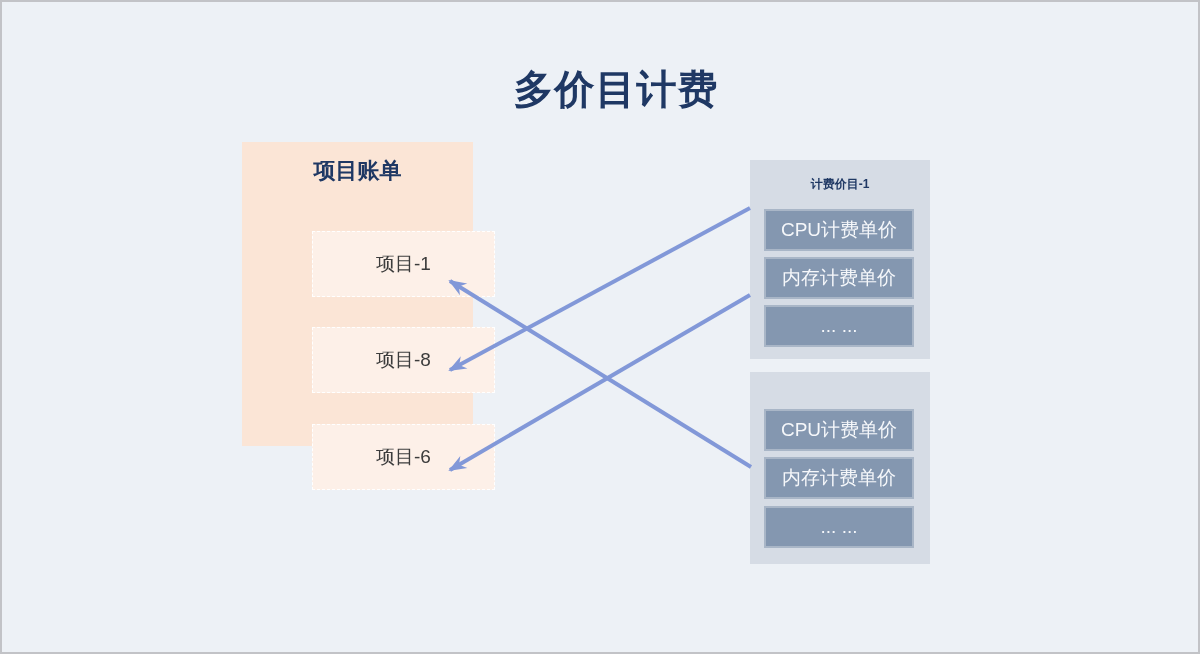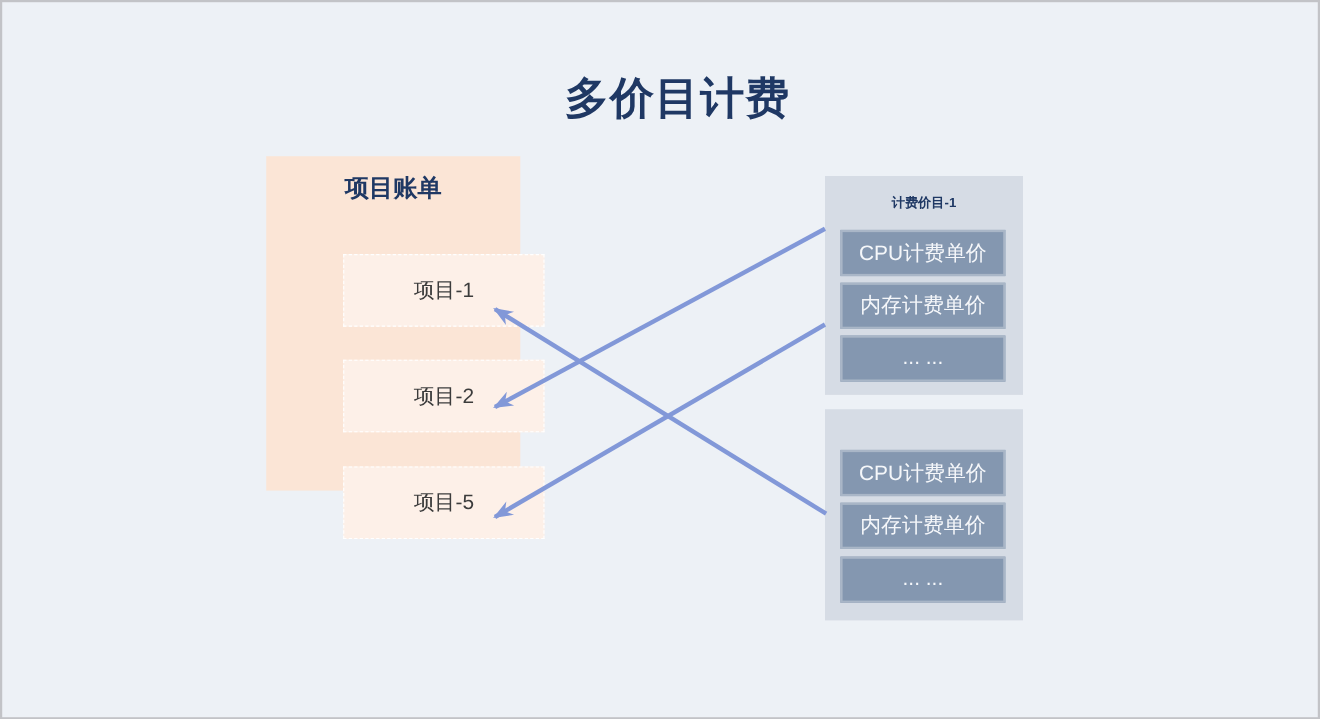--- a/index.html
+++ b/index.html
@@ -90,22 +90,22 @@
 </head>
 <body>
 
 <div class="page">
 
   <h1 class="title">多价目计费</h1>
 
   <section class="bill-panel">
     <div class="panel-header">项目账单</div>
     <div class="bill-item i0">项目-1</div>
-    <div class="bill-item i1">项目-2</div>
-    <div class="bill-item i2">项目-5</div>
+    <div class="bill-item i1">项目-8</div>
+    <div class="bill-item i2">项目-6</div>
   </section>
 
   <section class="price-panel p0">
     <div class="panel-header">计费价目-1</div>
     <div class="price-item i0">CPU计费单价</div>
     <div class="price-item i1">内存计费单价</div>
     <div class="price-item i2">... ...</div>
   </section>
 
   <section class="price-panel p1">

